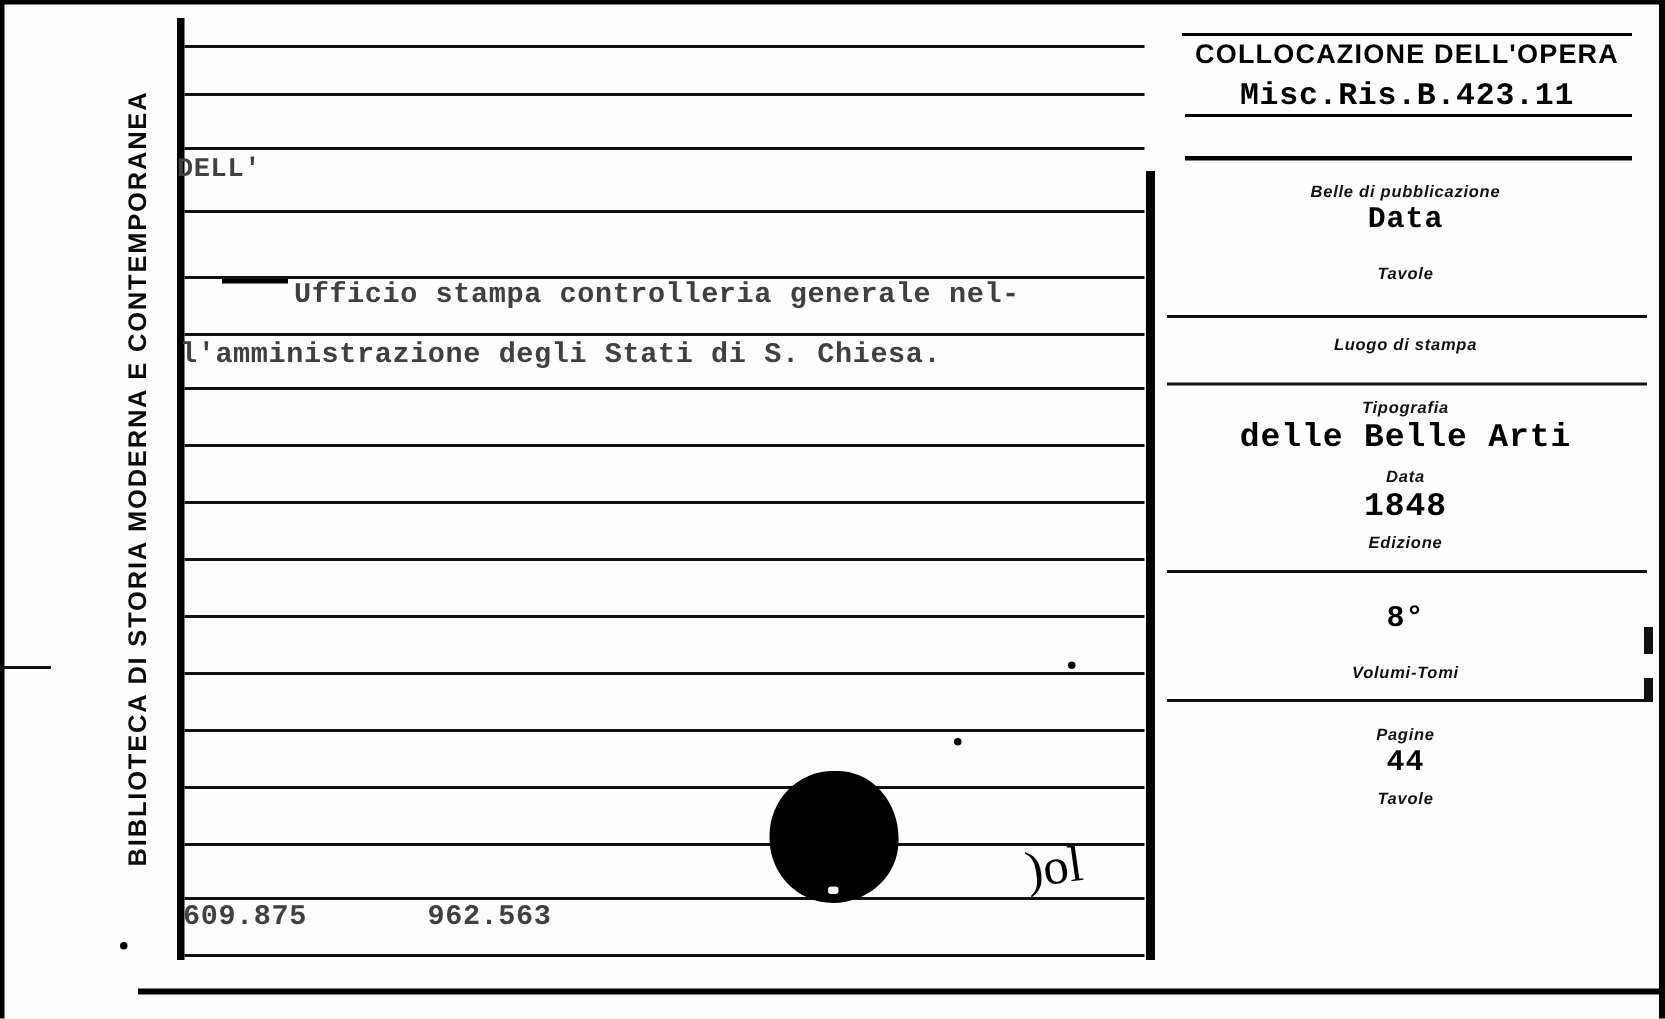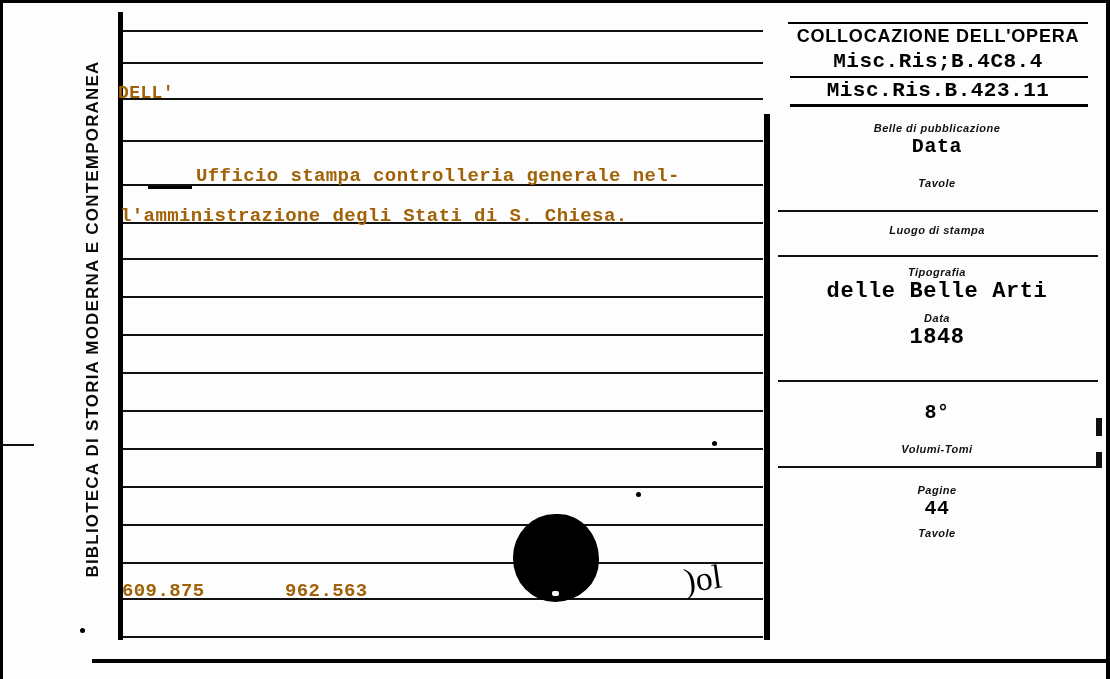--- a/index.html
+++ b/index.html
@@ -80,21 +80,22 @@
   }
 
   
   .typed {
     position: absolute;
     font-family: "Liberation Mono", monospace;
     font-weight: bold;
     font-size: 19px;
     letter-spacing: 0.4px;
     white-space: nowrap;
-    color: #a16207;
+    color: #404040;
+    margin-top: 20px;
   }
   #dell-line { left: 118px; top: 83px; font-size: 18px; }
   #title-1 { left: 196px; top: 165px; }
   #title-2 { left: 120px; top: 205px; }
   #class-1 { left: 122px; top: 580px; }
   #class-2 { left: 285px; top: 580px; }
 
   
   .ul {
     position: absolute;
@@ -266,21 +267,20 @@
   <div class="typed" id="class-1">609.875</div>
   <div class="typed" id="class-2">962.563</div>
 
   <div class="blot"></div>
   <div class="blot-dot"></div>
   <div class="scribble">)ol</div>
 
   <div class="hrule" style="left:788px;top:22px;width:300px;height:2px;"></div>
   <div class="colloc">
     <div class="colloc-label">COLLOCAZIONE DELL'OPERA</div>
-    <div class="colloc-val">Misc.Ris;B.4C8.4</div>
     <div class="colloc-val second">Misc.Ris.B.423.11</div>
   </div>
   <div class="hrule" style="left:790px;top:76px;width:298px;height:2px;"></div>
   <div class="hrule" style="left:790px;top:104px;width:298px;height:3px;"></div>
 
   <div class="panel">
 
     <div class="field" style="top:8px;">
       <div class="f-label">Belle di pubblicazione</div>
       <div class="f-value">Data</div>
@@ -301,20 +301,24 @@
     <div class="field" style="top:152px;">
       <div class="f-label">Tipografia</div>
       <div class="f-value big">delle Belle Arti</div>
     </div>
 
     <div class="field" style="top:198px;">
       <div class="f-label">Data</div>
       <div class="f-value big">1848</div>
     </div>
 
+    <div class="field" style="top:242px;">
+      <div class="f-label">Edizione</div>
+      <div class="f-value"></div>
+    </div>
     <div class="panel-rule" style="top:266px;"></div>
 
     <div class="field" style="top:286px;">
       <div class="f-value">8°</div>
     </div>
 
     <div class="field" style="top:329px;">
       <div class="f-label">Volumi-Tomi</div>
       <div class="f-value"></div>
     </div>

